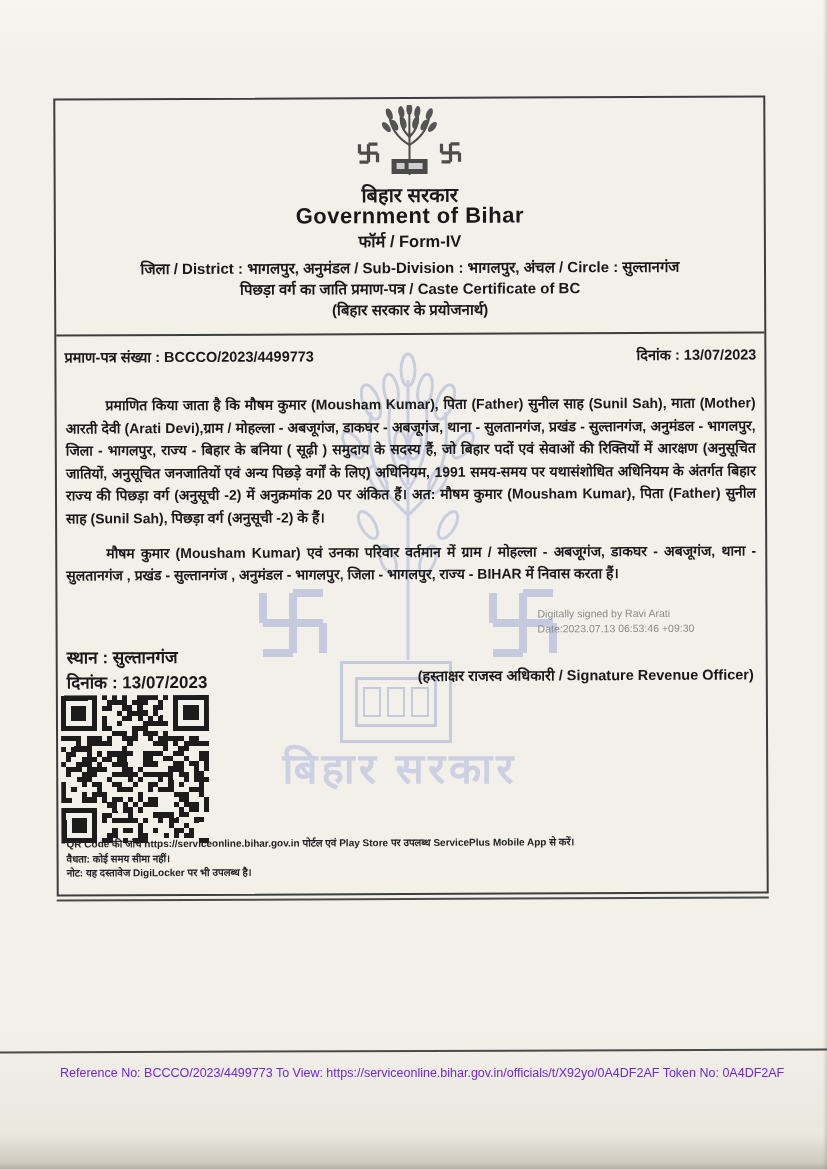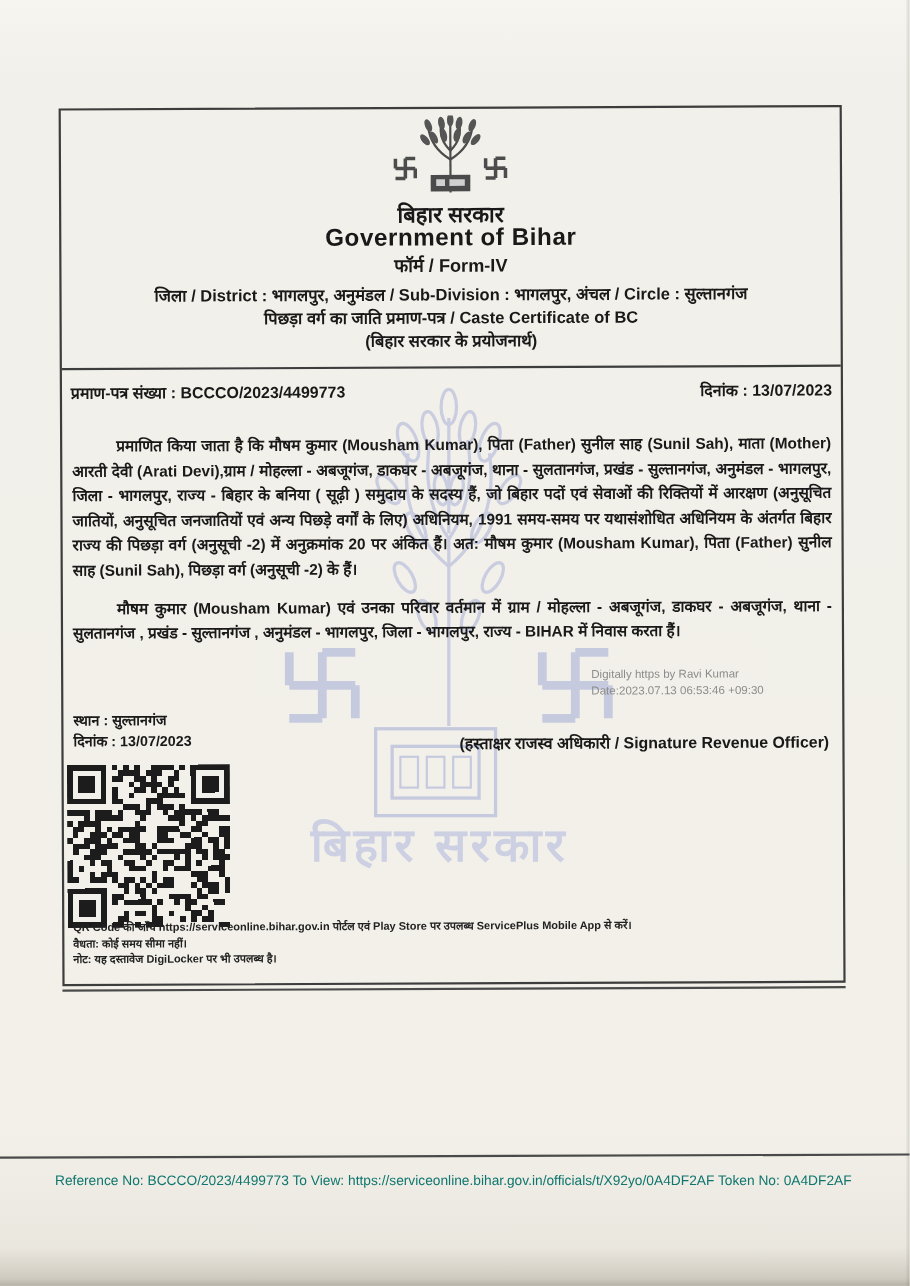--- a/index.html
+++ b/index.html
@@ -37,29 +37,29 @@
   .t-purpose{top:200px;font-size:15px;font-weight:bold;}
   .divider{top:234px;left:0;right:0;border-top:2px solid #3d3d3d;}
   .meta{top:246px;left:8px;right:8px;display:flex;justify-content:space-between;
     font-size:14.5px;font-weight:bold;}
   .bodytext{top:294px;left:9px;right:9px;font-size:14px;font-weight:bold;
     line-height:22.6px;text-align:justify;}
   .bodytext p{margin:0;}
   .bodytext p.p1{text-indent:40px;}
   .bodytext p.p2{margin-top:12px;text-indent:40px;}
   .digsig{top:508px;right:18px;width:210px;font-size:10.5px;color:#8b8b8b;line-height:1.4;}
-  .placedate{top:546px;left:9px;font-size:13px;font-weight:bold;line-height:1.45;}
+  .placedate{top:546px;left:9px;font-size:17px;font-weight:bold;line-height:1.45;}
   .officer{top:566px;right:12px;font-size:14.5px;font-weight:bold;}
   .qr{top:595px;left:3px;width:148px;height:148px;}
   .qr svg{width:100%;height:100%;}
   .footnotes{top:737px;left:8px;right:8px;font-size:10px;font-weight:bold;line-height:14.5px;color:#222;}
   
   .ref-rule{position:absolute;left:0;top:1050px;width:827px;border-top:2px solid #4a4a4a;
     transform:rotate(-0.2deg);z-index:1;}
-  .ref-line{position:absolute;left:50px;top:1066px;font-size:12.5px;color:#0f766e;z-index:1;}
+  .ref-line{position:absolute;left:60px;top:1066px;font-size:12.5px;color:#6d28d9;z-index:1;}
 </style>
 </head>
 <body>
 
 <div>
   <svg class="wm wm-tree" width="250" height="310" viewBox="0 0 250 310" fill="none" stroke="#c6cadf" stroke-width="3" opacity="0.9">
     <path d="M125 310 V140"></path>
     <path d="M125 165 C95 140 82 105 88 62"></path>
     <path d="M125 165 C155 140 168 105 162 62"></path>
     <path d="M125 140 C108 115 102 85 108 50"></path>
@@ -145,21 +145,21 @@
     <span>प्रमाण-पत्र संख्या : BCCCO/2023/4499773</span>
     <span>दिनांक : 13/07/2023</span>
   </div>
 
   <div class="abs bodytext">
     <p class="p1">प्रमाणित किया जाता है कि मौषम कुमार (Mousham Kumar), पिता (Father) सुनील साह (Sunil Sah), माता (Mother) आरती देवी (Arati Devi),ग्राम / मोहल्ला - अबजूगंज, डाकघर - अबजूगंज, थाना - सुलतानगंज, प्रखंड - सुल्तानगंज, अनुमंडल - भागलपुर, जिला - भागलपुर, राज्य - बिहार के बनिया ( सूढ़ी ) समुदाय के सदस्य हैं, जो बिहार पदों एवं सेवाओं की रिक्तियों में आरक्षण (अनुसूचित जातियों, अनुसूचित जनजातियों एवं अन्य पिछड़े वर्गों के लिए) अधिनियम, 1991 समय-समय पर यथासंशोधित अधिनियम के अंतर्गत बिहार राज्य की पिछड़ा वर्ग (अनुसूची -2) में अनुक्रमांक 20 पर अंकित हैं। अत: मौषम कुमार (Mousham Kumar), पिता (Father) सुनील साह (Sunil Sah), पिछड़ा वर्ग (अनुसूची -2) के हैं।</p>
     <p class="p2">मौषम कुमार (Mousham Kumar) एवं उनका परिवार वर्तमान में ग्राम / मोहल्ला - अबजूगंज, डाकघर - अबजूगंज, थाना - सुलतानगंज , प्रखंड - सुल्तानगंज , अनुमंडल - भागलपुर, जिला - भागलपुर, राज्य - BIHAR में निवास करता हैं।</p>
   </div>
 
   <div class="abs digsig">
-    <div>Digitally https by Ravi Kumar</div>
+    <div>Digitally signed by Ravi Arati</div>
     <div>Date:2023.07.13 06:53:46 +09:30</div>
   </div>
 
   <div class="abs placedate">
     <div>स्थान : सुल्तानगंज</div>
     <div>दिनांक : 13/07/2023</div>
   </div>
 
   <div class="abs officer">(हस्ताक्षर राजस्व अधिकारी / Signature Revenue Officer)</div>
 

